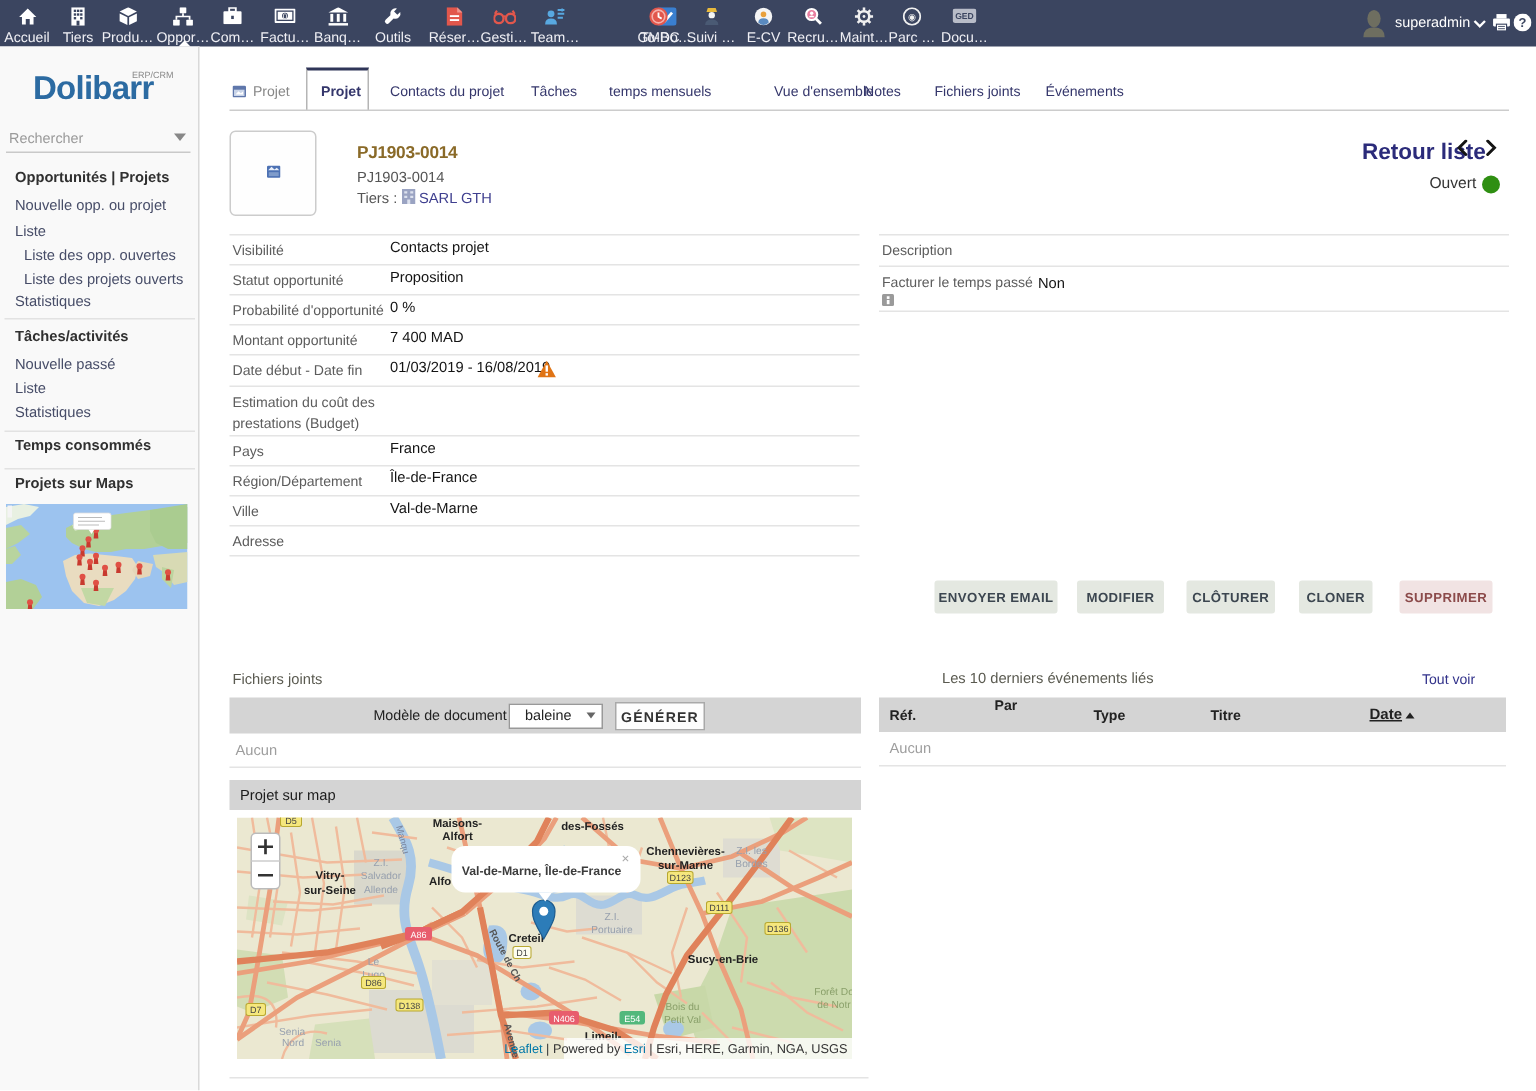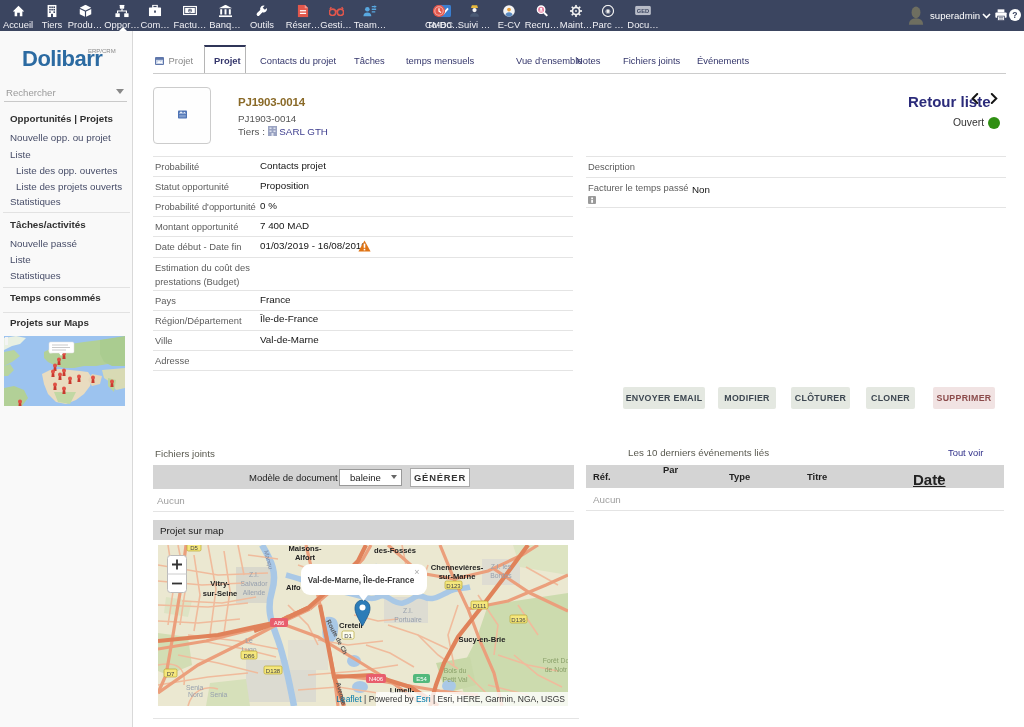--- a/index.html
+++ b/index.html
@@ -422,21 +422,21 @@
 <div class="line" style="left:153px;top:176px;width:420px;height:1px;"></div>
 <div class="line" style="left:153px;top:196px;width:420px;height:1px;"></div>
 <div class="line" style="left:153px;top:216px;width:420px;height:1px;"></div>
 <div class="line" style="left:153px;top:236px;width:420px;height:1px;"></div>
 <div class="line" style="left:153px;top:257px;width:420px;height:1px;"></div>
 <div class="line" style="left:153px;top:290px;width:420px;height:1px;"></div>
 <div class="line" style="left:153px;top:310px;width:420px;height:1px;"></div>
 <div class="line" style="left:153px;top:330px;width:420px;height:1px;"></div>
 <div class="line" style="left:153px;top:350px;width:420px;height:1px;"></div>
 <div class="line" style="left:153px;top:370px;width:420px;height:1px;"></div>
-<div class="lbl" style="left:155px;top:161px;">Probabilité</div>
+<div class="lbl" style="left:155px;top:161px;">Visibilité</div>
 <div class="val" style="left:260px;top:160px;">Contacts projet</div>
 <div class="lbl" style="left:155px;top:181px;">Statut opportunité</div>
 <div class="val" style="left:260px;top:180px;">Proposition</div>
 <div class="lbl" style="left:155px;top:201px;">Probabilité d'opportunité</div>
 <div class="val" style="left:260px;top:200px;">0 %</div>
 <div class="lbl" style="left:155px;top:221px;">Montant opportunité</div>
 <div class="val" style="left:260px;top:220px;">7 400 MAD</div>
 <div class="lbl" style="left:155px;top:241px;">Date début - Date fin</div>
 <div class="val" style="left:260px;top:240px;">01/03/2019 - 16/08/2019</div>
 <svg class="abs" style="left:358px;top:240px;" width="13" height="12" viewBox="0 0 13 12">
@@ -662,16 +662,16 @@
 </div>
 <div class="line" style="left:153px;top:718px;width:426px;height:1px;"></div>
 
 <div class="abs" style="left:588px;top:447px;font-size:9.8px;color:#5a5a50;margin-left:40px;">Les 10 derniers événements liés</div>
 <div class="abs" style="left:948px;top:447px;font-size:9.4px;color:#31318a;">Tout voir</div>
 <div class="gbar" style="left:586px;top:465px;width:418px;height:23px;"></div>
 <div class="abs" style="left:593px;top:471px;font-size:9.4px;font-weight:bold;color:#222;">Réf.</div>
 <div class="abs" style="left:663px;top:464px;font-size:9.4px;font-weight:bold;color:#222;">Par</div>
 <div class="abs" style="left:729px;top:471px;font-size:9.4px;font-weight:bold;color:#222;">Type</div>
 <div class="abs" style="left:807px;top:471px;font-size:9.4px;font-weight:bold;color:#222;">Titre</div>
-<div class="abs" style="left:913px;top:471px;font-size:15px;font-weight:bold;color:#222;text-decoration:underline;">Date</div>
+<div class="abs" style="left:913px;top:471px;font-size:10px;font-weight:bold;color:#222;text-decoration:underline;">Date</div>
 <span class="abs" style="left:937px;top:475px;width:0;height:0;border-left:3.5px solid transparent;border-right:3.5px solid transparent;border-bottom:4.5px solid #222;"></span>
 <div class="abs" style="left:593px;top:494px;font-size:9.8px;color:#9e9e9e;">Aucun</div>
 <div class="line" style="left:586px;top:510px;width:418px;height:1px;"></div>
 
 </body></html>

